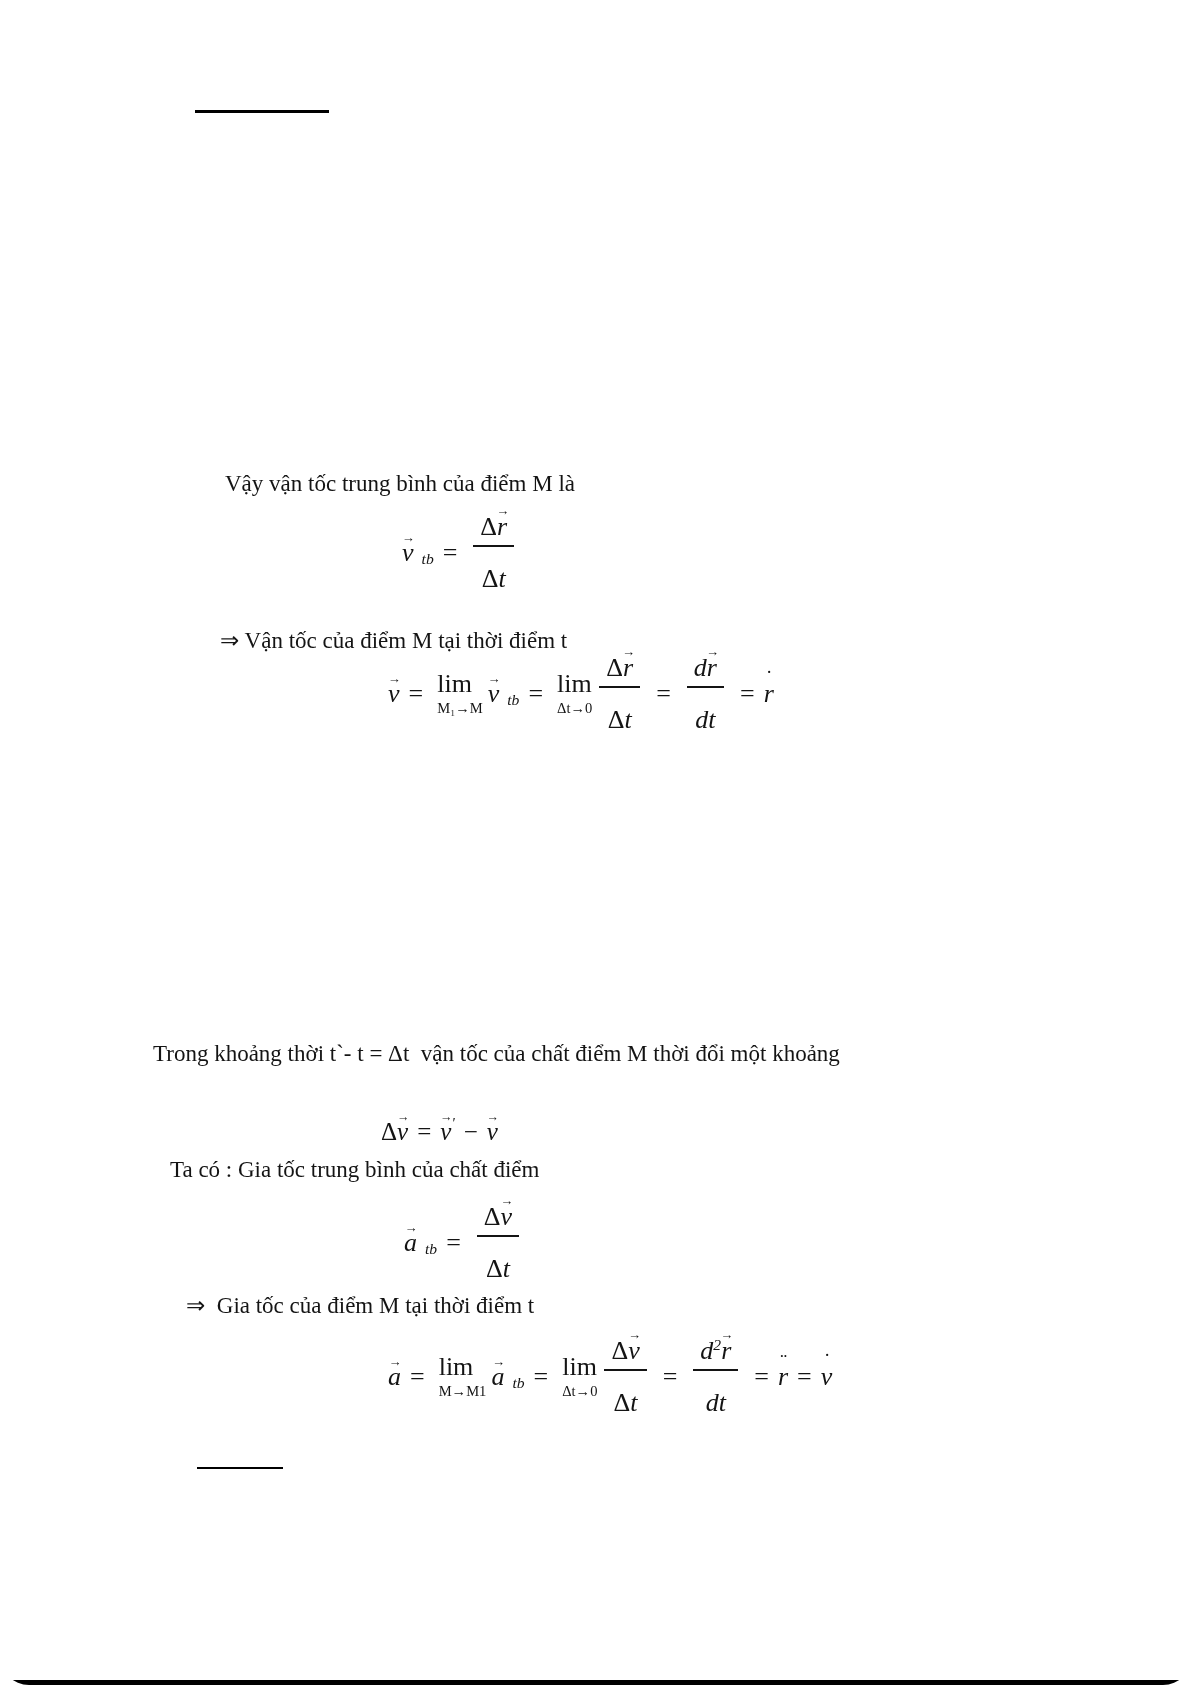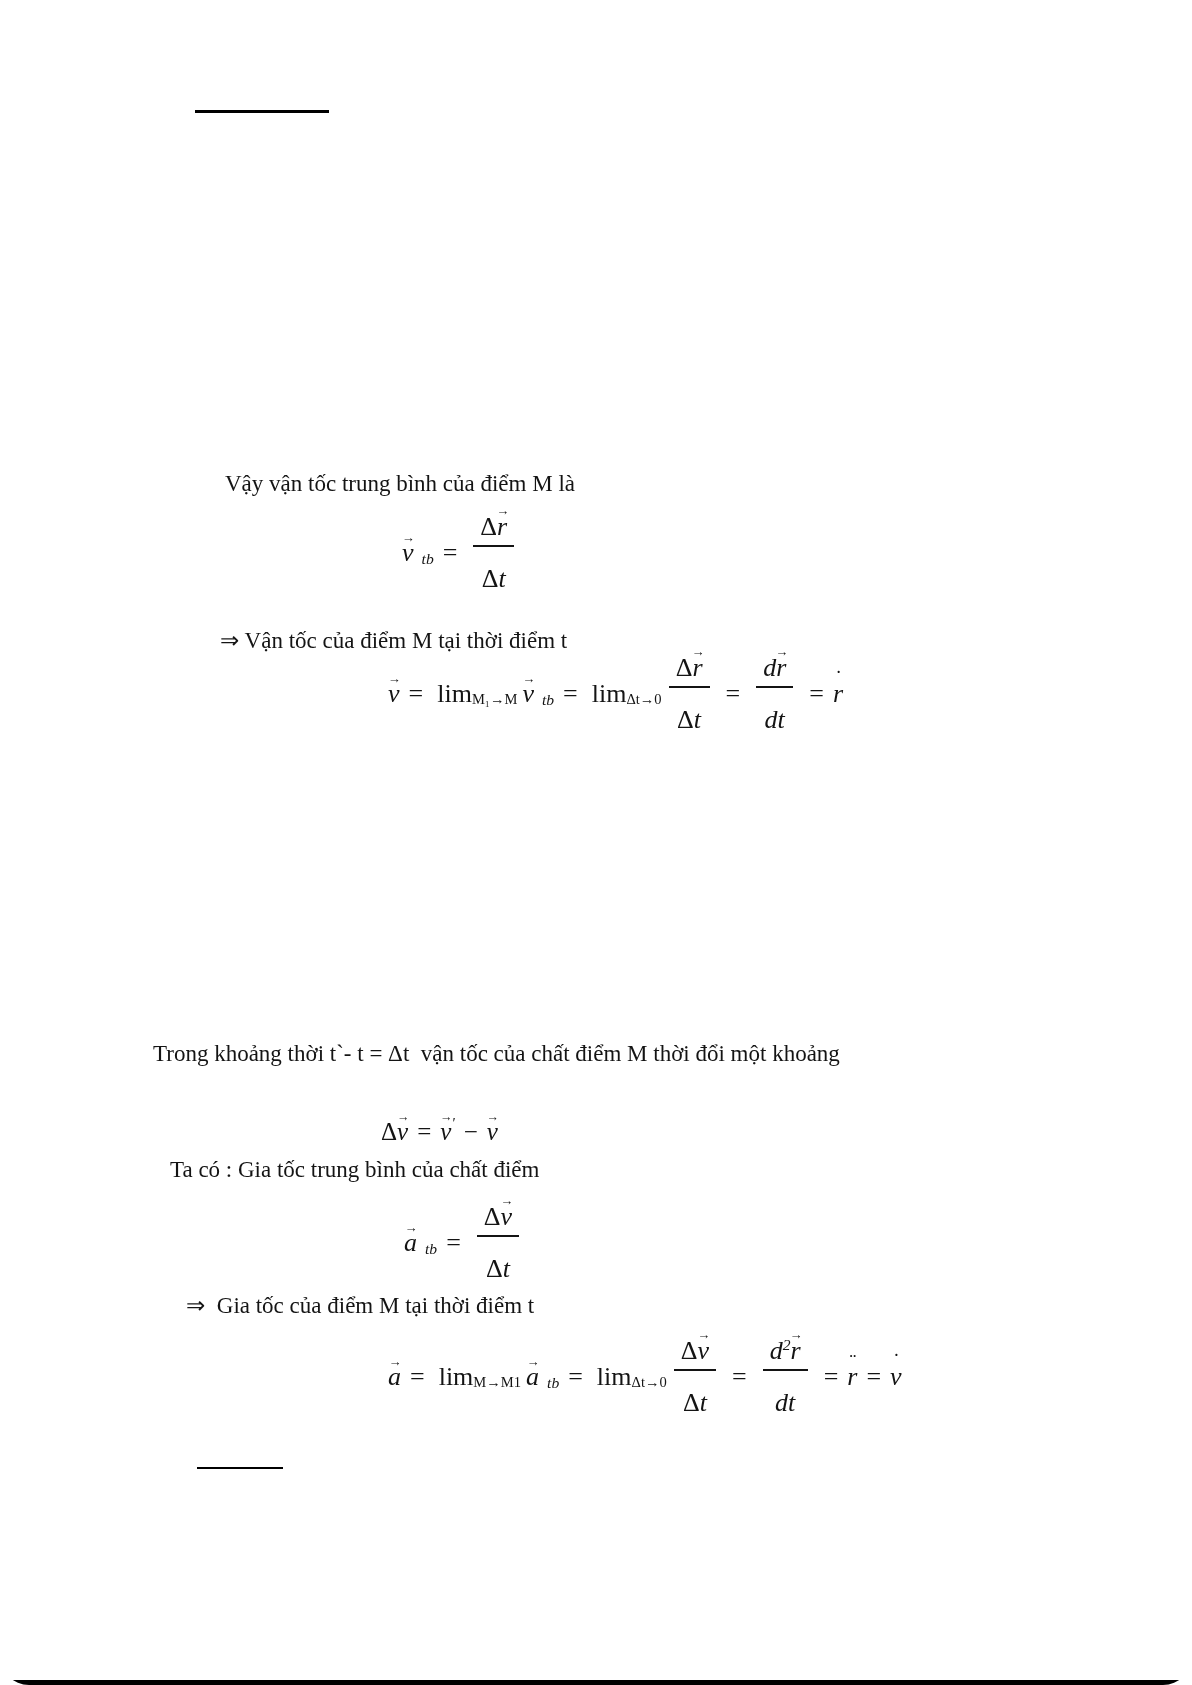--- a/index.html
+++ b/index.html
@@ -47,21 +47,21 @@
     font-size:0.60em;
     vertical-align:baseline;position:relative;top:-0.55em;
   }
   .frac{
     display:inline-flex;flex-direction:column;align-items:center;
     margin:0 7px;line-height:1.22;
   }
   .frac .fnum{border-bottom:2px solid #141414;padding:0 7px 2px;}
   .frac .fden{padding-top:16px;}
   .limstack{
-    display:inline-flex;flex-direction:row;align-items:flex-end;
+    display:inline-flex;flex-direction:column;align-items:flex-start;
     font-style:normal;line-height:1;margin:8px 5px;
   }
   .limstack .limsub{font-size:0.56em;margin-top:4px;}
 </style>
 </head>
 <body>
 
 <div class="page">
 
   <div class="abs rule" style="left:195px;top:110px;width:134px;height:3px;"></div>

